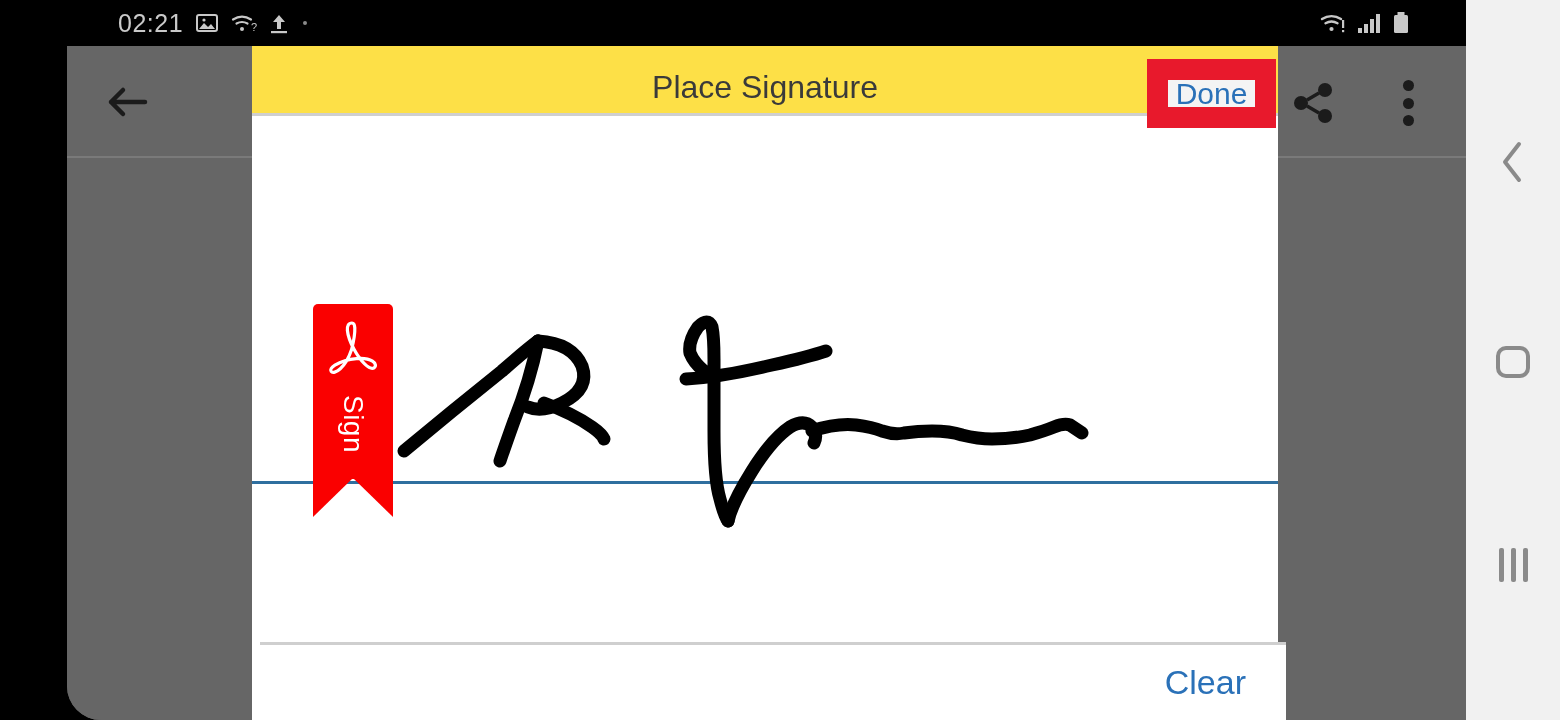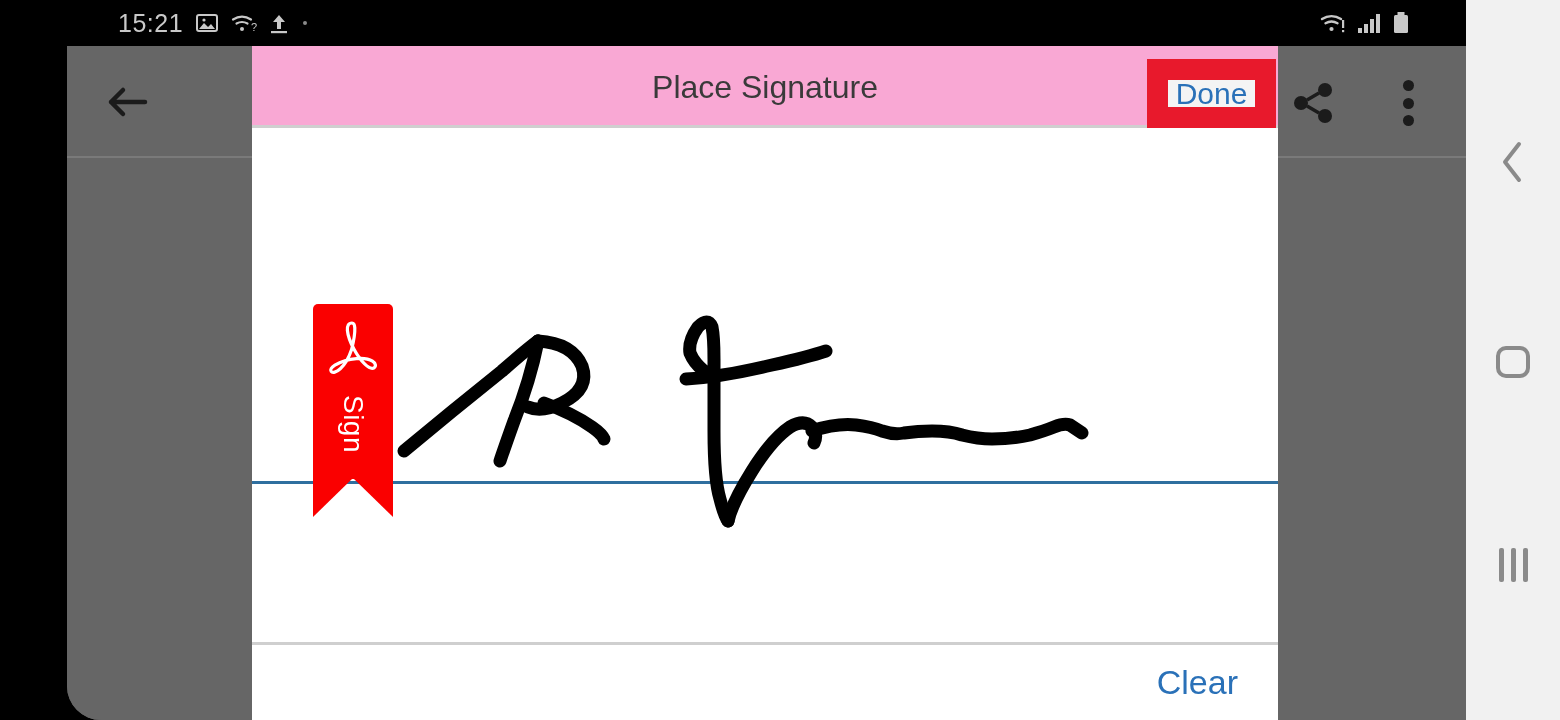--- a/index.html
+++ b/index.html
@@ -55,22 +55,22 @@
     position: absolute; left: 0; top: 110px; width: 100%; height: 2px; background: #7a7a7a;
   }
   #app-body { position: absolute; left: 0; top: 112px; width: 100%; bottom: 0; background: #666666; }
 
   
   #dialog {
     position: absolute; left: 252px; top: 46px; width: 1026px; height: 674px;
     background: #ffffff;
   }
   #dialog-header {
-    position: absolute; left: 0; top: 0; width: 100%; height: 82px;
-    background: #f9a8d4;
+    position: absolute; left: 0; top: 0; width: 100%; height: 70px;
+    background: #fde047;
     border-bottom: 3px solid #cfcfcf;
   }
   #dialog-title {
     position: absolute; left: 0; top: 0; width: 100%; height: 82px;
     display: flex; align-items: center; justify-content: center;
     font-size: 32px; color: #3a3a3a;
   }
   #done-highlight {
     position: absolute; left: 895px; top: 13px; width: 129px; height: 69px;
     background: #e8192c;
@@ -110,21 +110,21 @@
   #sign-tag-label {
     position: absolute; left: -29px; top: 104px; width: 138px;
     transform: rotate(90deg);
     text-align: center;
     font-size: 28px; color: #ffffff; letter-spacing: .5px;
   }
 
   #signature-ink { position: absolute; left: 0; top: 0; width: 1026px; height: 511px; }
 
   #dialog-footer {
-    position: absolute; left: 0; top: 596px; width: 100%; height: 78px;
+    position: absolute; left: 8px; top: 596px; width: 100%; height: 78px;
     background: #ffffff;
     border-top: 3px solid #cfcfcf;
   }
   #clear-button {
     position: absolute; right: 40px; top: 18px;
     font-size: 34px; color: #2a71b8;
   }
 
   
   #nav-bar {
@@ -141,21 +141,21 @@
   #nav-recents-bars { display: flex; gap: 7px; }
   #nav-recents-bars i { display: block; width: 5px; height: 34px; background: #8a8a8a; border-radius: 2px; }
 </style>
 </head>
 <body>
 
 <div id="screen">
 
   <div id="status-bar">
     <div id="status-left">
-      <span id="clock">15:21</span>
+      <span id="clock">02:21</span>
       <span class="sb-icon">
         <svg width="24" height="24" viewBox="0 0 24 24">
             <rect x="2" y="4" width="20" height="16" rx="2" fill="none" stroke="#c8c8c8" stroke-width="2"></rect>
             <path d="M4 18l5-6 4 4 3-3 4 5z" fill="#c8c8c8"></path>
             <circle cx="9" cy="9" r="1.6" fill="#c8c8c8"></circle>
           </svg>
       </span>
       <span class="sb-icon">
         <svg width="26" height="22" viewBox="0 0 26 22">
             <path d="M2 7.5A17 17 0 0 1 20 7.5" fill="none" stroke="#c8c8c8" stroke-width="2.2" stroke-linecap="round"></path>

